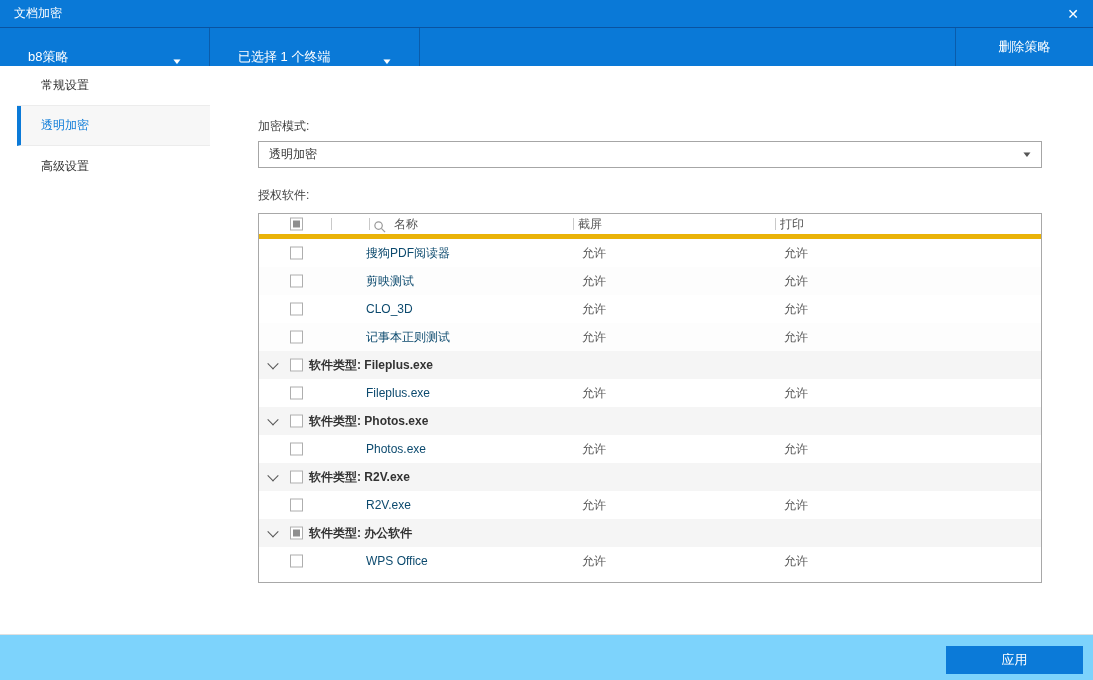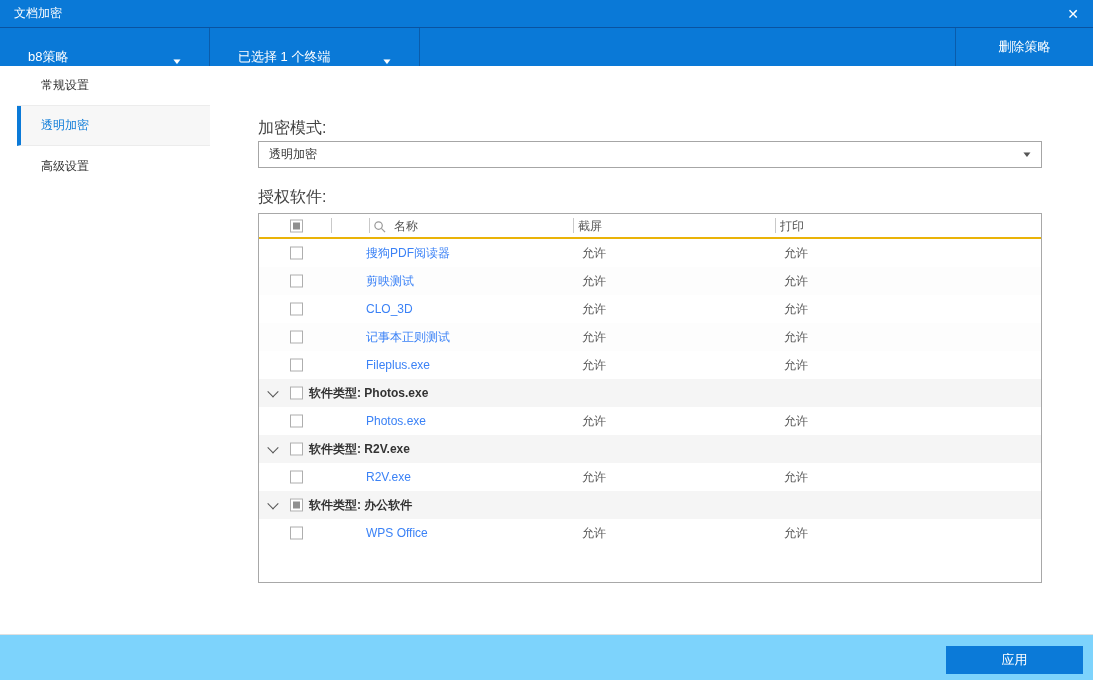--- a/index.html
+++ b/index.html
@@ -31,42 +31,42 @@
   .sidebar { position:absolute; left:17px; top:66px; width:209px; height:568px;
     background:#fff; border-right:1px solid #e4e4e4; }
   .side-item { height:40px; display:flex; align-items:center; padding-left:24px;
     font-size:12px; color:#333; cursor:pointer; }
   .side-item.with-border { border-bottom:1px solid #ececec; }
   .side-item.selected { background:#f7f7f7; border-left:4px solid #0b7ad8;
     padding-left:20px; color:#0b7ad8; border-bottom:1px solid #ececec; }
   
   .content { position:absolute; left:210px; top:66px; width:883px; height:568px;
     background:#fff; }
-  .lbl { position:absolute; left:48px; font-size:16px; color:#444; }
+  .lbl { position:absolute; left:48px; font-size:12px; color:#444; }
   .lbl1 { top:52px; }
   .lbl2 { top:121px; }
   .select { position:absolute; left:48px; top:75px; width:784px; height:27px;
     border:1px solid #a6a6a6; display:flex; align-items:center; padding:0 10px;
     font-size:12px; color:#333; cursor:pointer; background:#fff; }
   .select .caret { color:#555; }
   
   .table { position:absolute; left:48px; top:147px; width:784px; height:370px;
     border:1px solid #a8a8a8; overflow:hidden; font-size:12px; background:#fff; }
-  .thead { position:relative; height:25px; border-bottom:2px solid #eab308;
+  .thead { position:relative; height:25px; border-bottom:5px solid #eab308;
     background:#fff; }
   .hsep { position:absolute; top:4px; bottom:4px; width:1px; background:#c9c9c9; }
   .th-text { position:absolute; top:50%; transform:translateY(-50%); color:#555; }
   .search-icon { position:absolute; left:114px; top:6px; width:13px; height:13px; }
   .tbody { position:relative; }
   .row { position:relative; height:28px; }
   .row.grow { background:#f5f5f5; }
   .row.irow.alt { background:#fdfdfd; }
   .cell { position:absolute; top:50%; transform:translateY(-50%); white-space:nowrap; }
   .glabel { font-weight:bold; color:#333; }
-  .iname { color:#3b82f6; }
+  .iname { color:#0c4a6e; }
   .ival { color:#555; }
   .cb { position:absolute; top:50%; transform:translateY(-50%); width:13px;
     height:13px; border:1px solid #aeaeae; background:#fff; cursor:pointer; }
   .cb.ind::after { content:""; display:block; width:7px; height:7px; margin:2px;
     background:#8f8f8f; }
   .chev { position:absolute; left:10px; top:50%; width:8px; height:8px;
     transform:translateY(-65%) rotate(-45deg); border-left:1px solid #555;
     border-bottom:1px solid #555; cursor:pointer; }
   
   .footer { position:absolute; left:0; top:634px; width:1093px; height:46px;
@@ -152,20 +152,25 @@
           <span class="cell iname" style="left: 107px;">CLO_3D</span>
           <span class="cell ival" style="left: 323px;">允许</span>
           <span class="cell ival" style="left: 525px;">允许</span>
         </div>
         <div class="row irow alt">
           <span class="cb" style="left: 31px;"></span>
           <span class="cell iname" style="left: 107px;">记事本正则测试</span>
           <span class="cell ival" style="left: 323px;">允许</span>
           <span class="cell ival" style="left: 525px;">允许</span>
         </div>
+        <div class="row grow">
+          <span class="chev"></span>
+          <span class="cb" style="left: 31px;"></span>
+          <span class="cell glabel" style="left: 50px;">软件类型: Fileplus.exe</span>
+        </div>
         <div class="row irow">
           <span class="cb" style="left: 31px;"></span>
           <span class="cell iname" style="left: 107px;">Fileplus.exe</span>
           <span class="cell ival" style="left: 323px;">允许</span>
           <span class="cell ival" style="left: 525px;">允许</span>
         </div>
         <div class="row grow">
           <span class="chev"></span>
           <span class="cb" style="left: 31px;"></span>
           <span class="cell glabel" style="left: 50px;">软件类型: Photos.exe</span>

